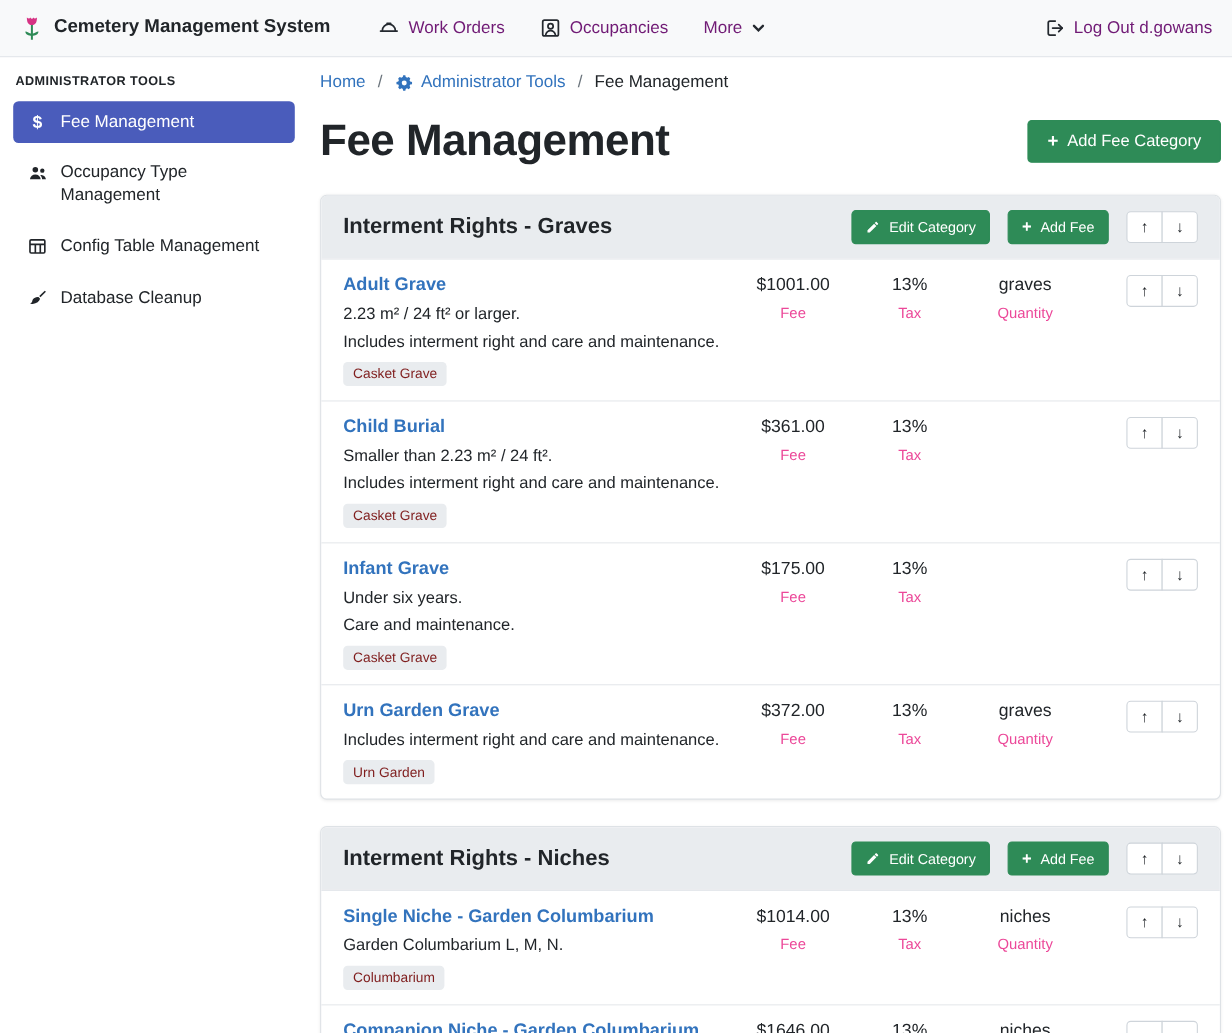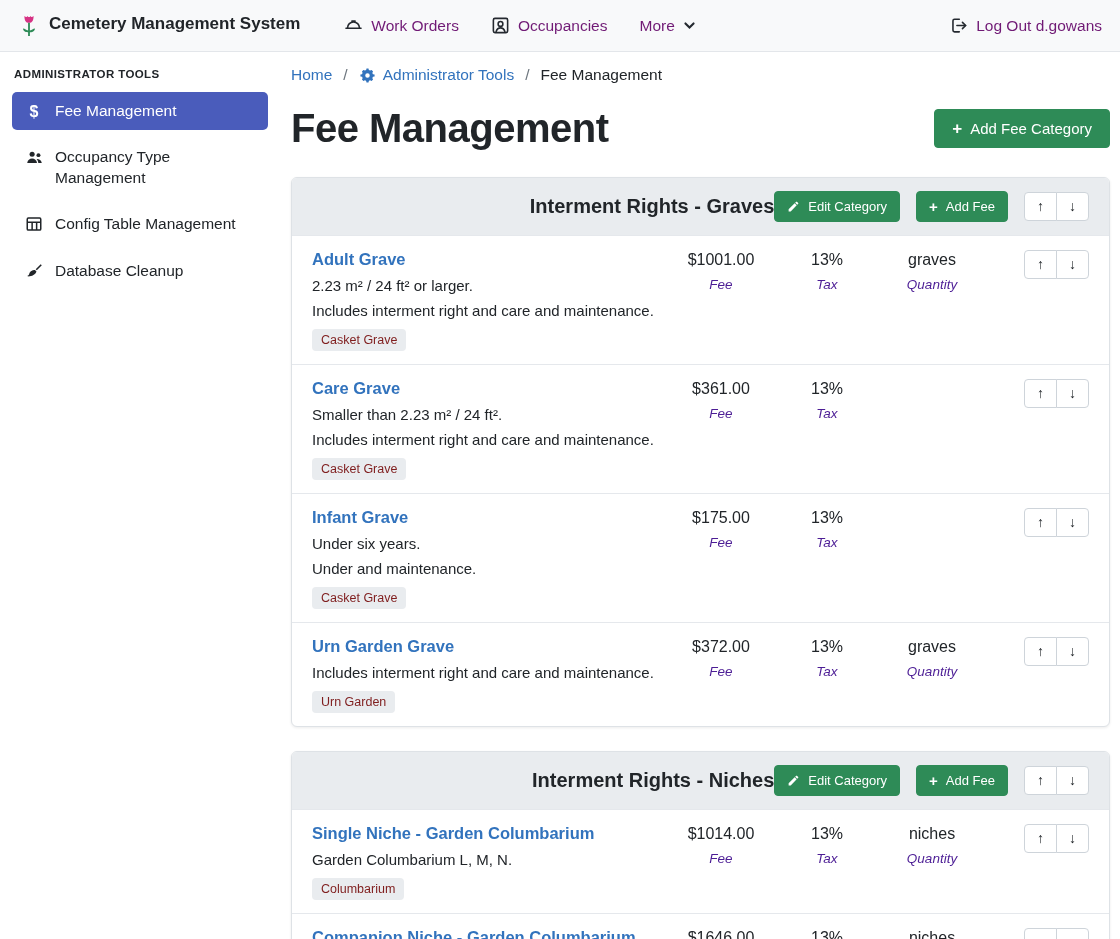--- a/index.html
+++ b/index.html
@@ -60,32 +60,32 @@
   .btn-group{display:flex;}
   .btn-arrow{background:#fff;border:1px solid #ced4da;color:var(--text);padding:5px 12px;
     font-size:14px;line-height:1.2;border-radius:0;}
   .btn-group .btn-arrow:first-child{border-radius:4px 0 0 4px;}
   .btn-group .btn-arrow:last-child{border-radius:0 4px 4px 0;margin-left:-1px;}
 
   
   .card{border:1px solid var(--border);border-radius:6px;box-shadow:0 1px 3px rgba(0,0,0,.08);
     background:#fff;margin-bottom:24px;overflow:hidden;}
   .card-header{background:var(--header-bg);padding:13px 20px;display:flex;align-items:center;}
-  .card-title{font-size:20px;font-weight:600;margin:0;flex:1;color:var(--text);text-align:right;}
+  .card-title{font-size:20px;font-weight:600;margin:0;flex:1;color:var(--text);}
   .header-actions{display:flex;align-items:center;gap:16px;}
 
   .fee-row{display:grid;grid-template-columns:minmax(0,1fr) 124px 88px 122px 96px;
     padding:14px 20px 13px 20px;border-top:1px solid #e5e8ec;align-items:start;}
   .fee-name{color:var(--link);font-weight:700;font-size:16.5px;display:inline-block;}
   .fee-desc{font-size:15px;color:var(--text);margin-top:8px;}
   .tag{display:inline-block;background:var(--tag-bg);color:#7f1d1d;font-size:12.5px;
     padding:4px 9px;border-radius:4px;margin-top:10px;}
   .fee-col{text-align:center;}
   .fee-col .val{font-size:16px;color:var(--text);line-height:1.25;}
-  .fee-col .lab{font-size:13.5px;color:#4c1d95;margin-top:7px;font-style:italic;}
+  .fee-col .lab{font-size:13.5px;color:#ec4899;margin-top:7px;}
   .fee-arrows{justify-self:end;}
 </style>
 </head>
 <body>
 
 <header class="navbar">
   <a class="brand">
     <span class="logo">
       <svg width="22" height="24" viewBox="0 0 24 26">
         <path d="M7 2c0 4.5 1.2 7.5 5 7.5S17 6.5 17 2c-1.6 1.4-2.7 1.4-3.5 0-.8 1.7-2.2 1.7-3 0C9.7 3.4 8.6 3.4 7 2z" fill="#d63384"></path>
@@ -254,21 +254,21 @@
       <div class="lab">Quantity</div>
     </div>
     <div class="btn-group fee-arrows">
       <button class="btn-arrow">↑</button>
       <button class="btn-arrow">↓</button>
     </div>
   </div>
 
   <div class="fee-row">
     <div class="fee-main">
-      <a class="fee-name">Care Grave</a>
+      <a class="fee-name">Child Burial</a>
       <div class="desc-lines">
                   <div class="fee-desc">Smaller than 2.23 m² / 24 ft².</div>
                   <div class="fee-desc">Includes interment right and care and maintenance.</div>
                 </div>
       <span class="tag">Casket Grave</span>
     </div>
     <div class="fee-col fee-amount">
       <div class="val">$361.00</div>
       <div class="lab">Fee</div>
     </div>
@@ -284,21 +284,21 @@
       <button class="btn-arrow">↑</button>
       <button class="btn-arrow">↓</button>
     </div>
   </div>
 
   <div class="fee-row">
     <div class="fee-main">
       <a class="fee-name">Infant Grave</a>
       <div class="desc-lines">
                   <div class="fee-desc">Under six years.</div>
-                  <div class="fee-desc">Under and maintenance.</div>
+                  <div class="fee-desc">Care and maintenance.</div>
                 </div>
       <span class="tag">Casket Grave</span>
     </div>
     <div class="fee-col fee-amount">
       <div class="val">$175.00</div>
       <div class="lab">Fee</div>
     </div>
     <div class="fee-col fee-tax">
       <div class="val">13%</div>
       <div class="lab">Tax</div>

